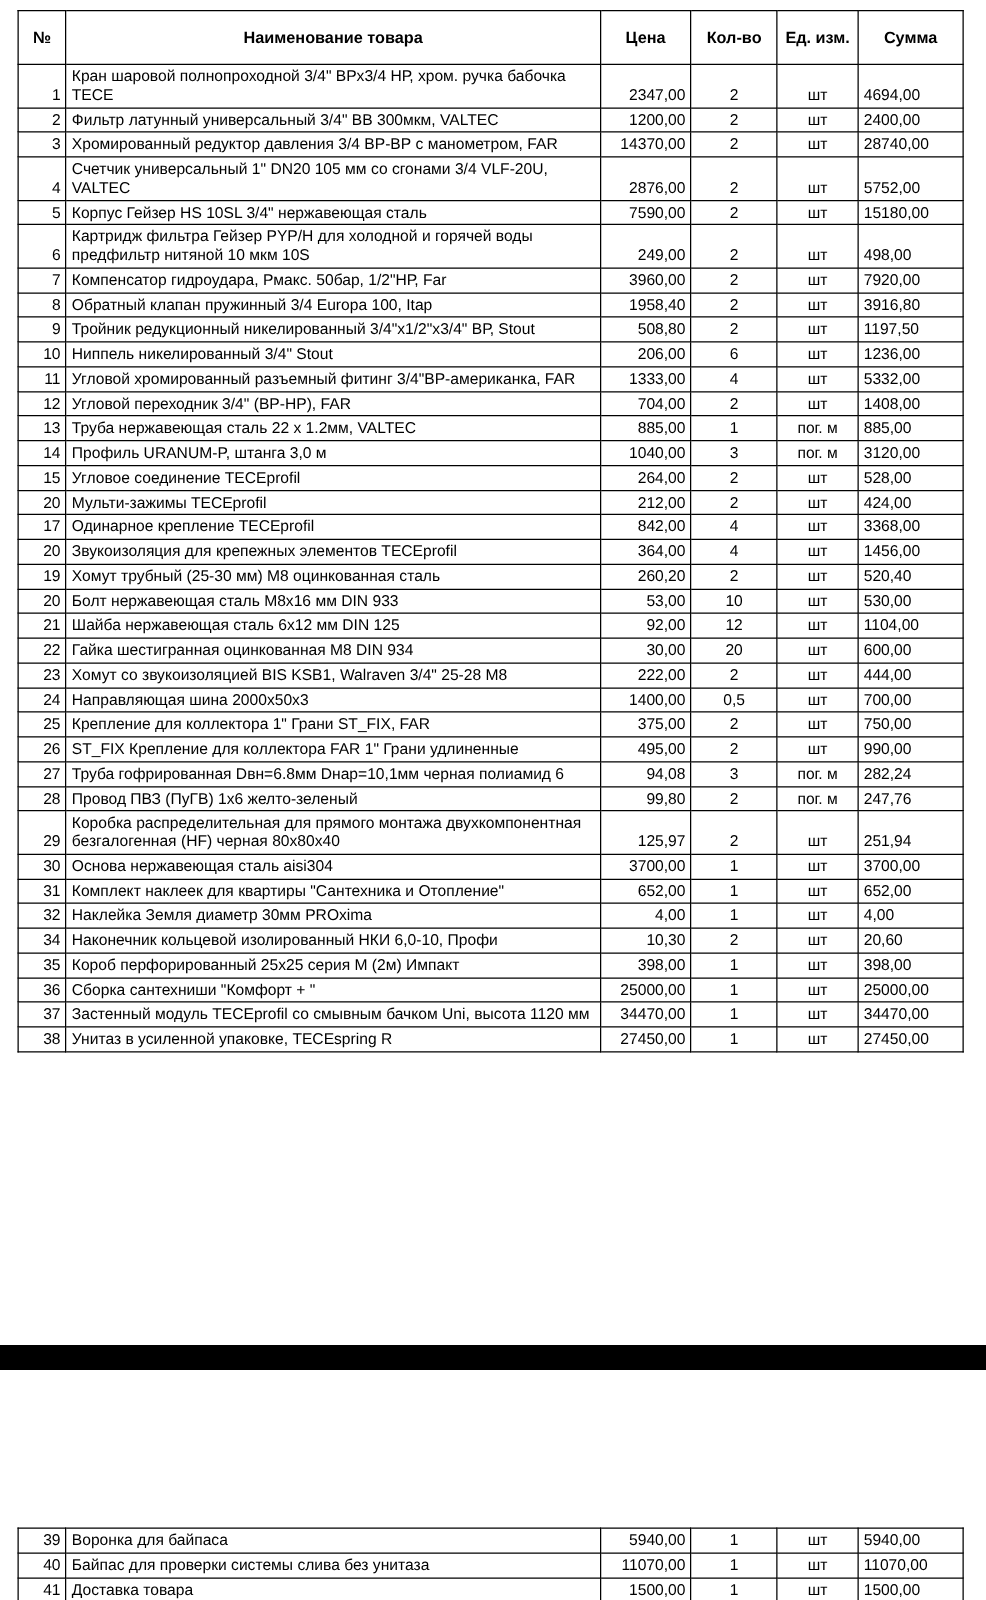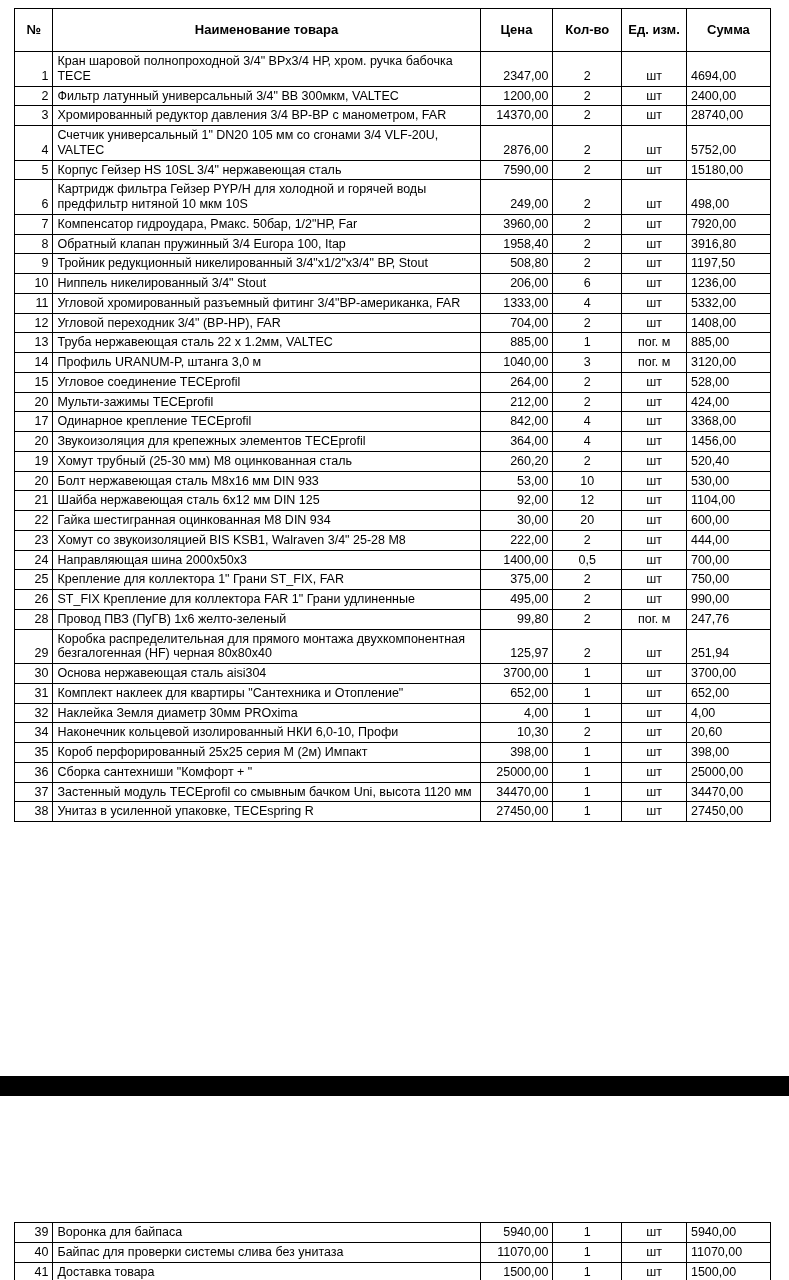--- a/index.html
+++ b/index.html
@@ -297,20 +297,28 @@
           <td class="unit">шт</td>
           <td class="sum">750,00</td>
         </tr>
         <tr>
           <td class="num">26</td>
           <td class="name">ST_FIX Крепление для коллектора FAR 1" Грани удлиненные</td>
           <td class="price">495,00</td>
           <td class="qty">2</td>
           <td class="unit">шт</td>
           <td class="sum">990,00</td>
+        </tr>
+        <tr>
+          <td class="num">27</td>
+          <td class="name">Труба гофрированная Dвн=6.8мм Dнар=10,1мм черная полиамид 6</td>
+          <td class="price">94,08</td>
+          <td class="qty">3</td>
+          <td class="unit">пог. м</td>
+          <td class="sum">282,24</td>
         </tr>
         <tr>
           <td class="num">28</td>
           <td class="name">Провод ПВЗ (ПуГВ) 1х6 желто-зеленый</td>
           <td class="price">99,80</td>
           <td class="qty">2</td>
           <td class="unit">пог. м</td>
           <td class="sum">247,76</td>
         </tr>
         <tr>

